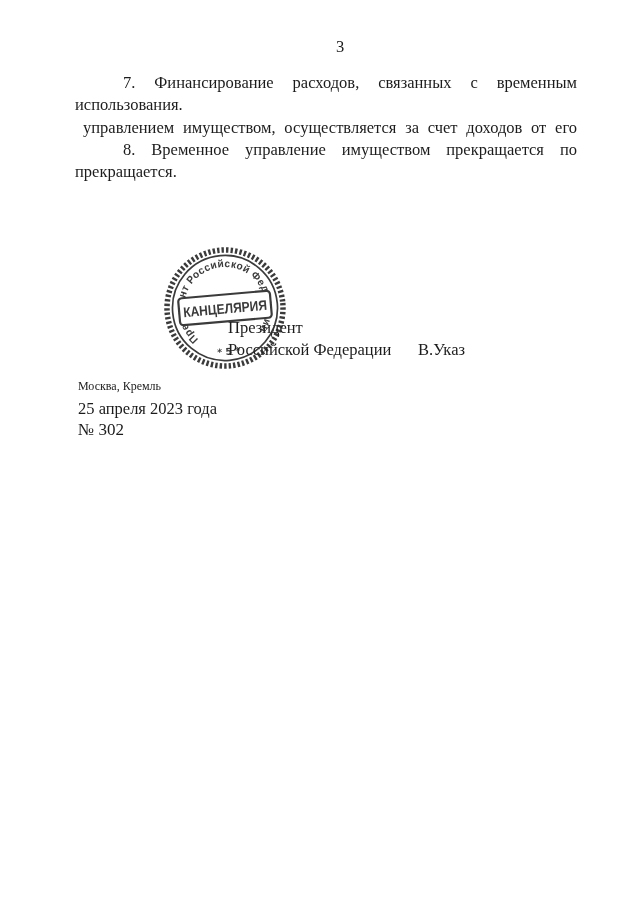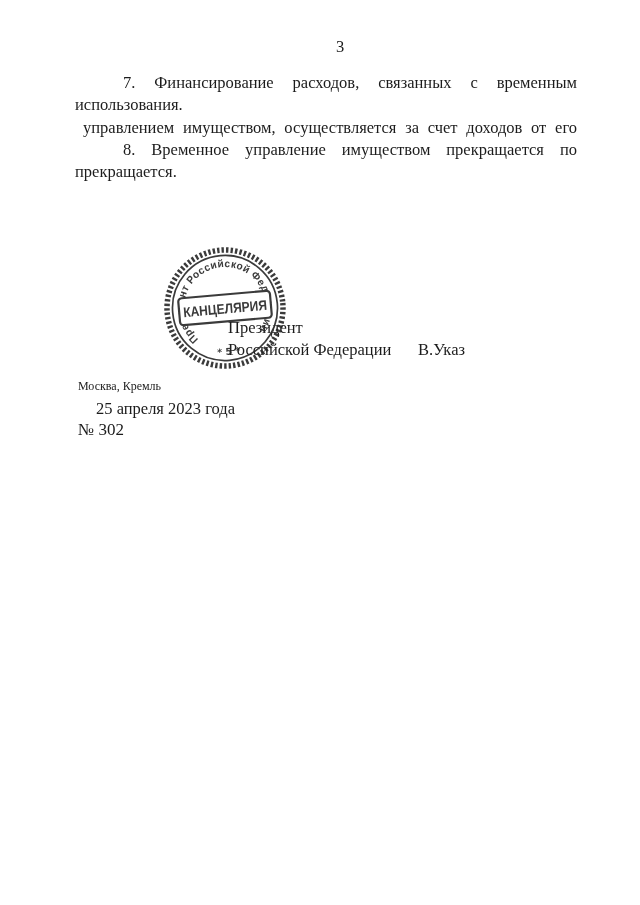--- a/index.html
+++ b/index.html
@@ -19,21 +19,21 @@
     position:absolute;left:75px;top:72px;width:494px;
     font-size:16.5px;line-height:22.3px;
   }
   .tline{display:block;width:100%;white-space:nowrap;}
   .jline{white-space:normal;text-align:justify;text-align-last:justify;margin-left:8px;}
   .indent{text-indent:40px;}
   .sig-line1{position:absolute;left:228px;top:318px;width:158px;text-align:left;font-size:16.5px;}
   .sig-line2{position:absolute;left:228px;top:340px;font-size:16.5px;}
   .sig-name{position:absolute;left:418px;top:340px;font-size:16.5px;}
   .footer-place{position:absolute;left:78px;top:379px;font-size:12px;}
-  .footer-date{position:absolute;left:78px;top:399px;font-size:16.5px;margin-left:18px;}
+  .footer-date{position:absolute;left:78px;top:399px;font-size:16.5px;}
   .footer-number{position:absolute;left:78px;top:420px;font-size:17px;}
   .stamp{
     position:absolute;left:160px;top:243px;width:130px;height:130px;
     transform:rotate(-5deg);
     opacity:0.9;
   }
   .ringtext{font-family:"Liberation Sans", sans-serif;font-weight:bold;font-size:10.5px;fill:#262626;letter-spacing:0.4px;}
   .centertext{font-family:"Liberation Sans", sans-serif;font-weight:bold;font-size:14px;fill:#262626;}
   .numtext{font-family:"DejaVu Sans", sans-serif;font-weight:bold;font-size:9.5px;fill:#262626;}
 </style>

